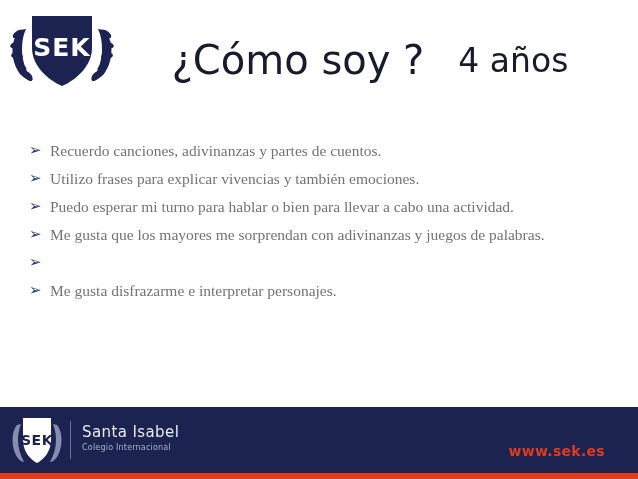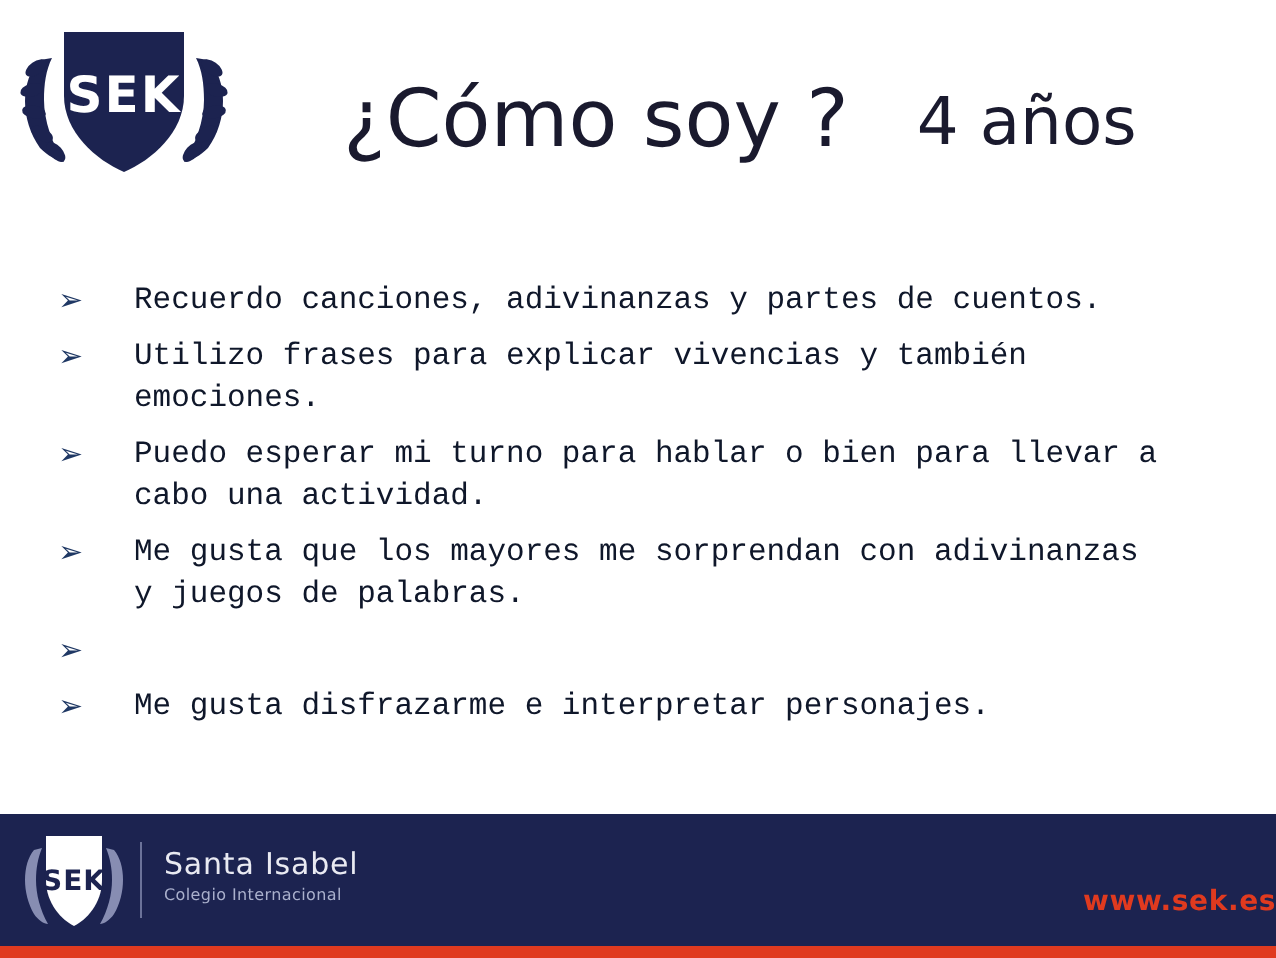--- a/index.html
+++ b/index.html
@@ -78,26 +78,25 @@
     color: #1f3864;
     font-size: 15px;
     line-height: 21px;
     font-family: "DejaVu Sans", sans-serif;
     text-align: left;
     padding-left: 3px;
     box-sizing: border-box;
   }
   .bullet-text {
     flex: 1 1 auto;
-    color: #0f172a;
+    color: #737373;
     font-size: 15.5px;
     line-height: 21px;
-    font-family: Liberation Mono, monospace;
+    font-family: Liberation Serif, serif;
     max-width: 520px;
-    margin-left: 17px;
   }
 
   
   .footer {
     position: absolute;
     left: 0;
     bottom: 0;
     width: 638px;
     height: 72px;
     background: #1c2350;
@@ -139,21 +138,21 @@
   }
   .footer-brand-sub {
     font-size: 8px;
     font-family: "DejaVu Sans", sans-serif;
     color: #aab0cc;
     letter-spacing: 0.2px;
     margin-top: 2px;
   }
   .footer-url {
     position: absolute;
-    right: 0;
+    right: 33px;
     top: 36px;
     color: #e03a1f;
     font-size: 14px;
     font-weight: bold;
     font-family: "DejaVu Sans", sans-serif;
     letter-spacing: 0.3px;
   }
 </style>
 </head>
 <body>

